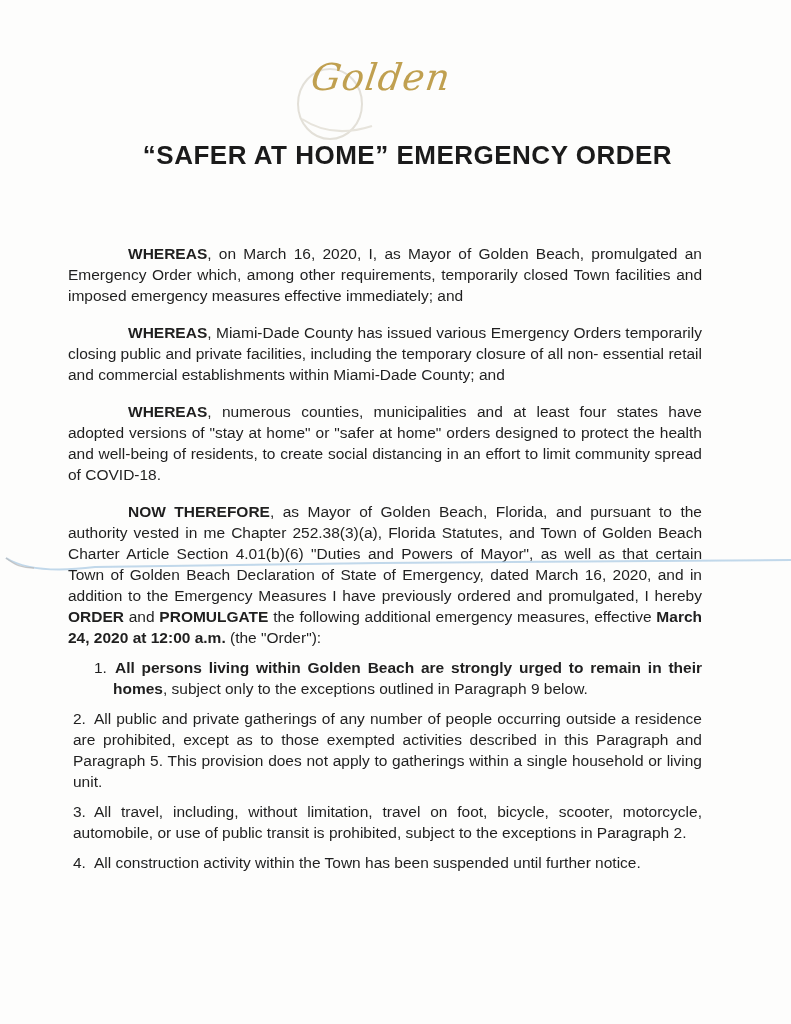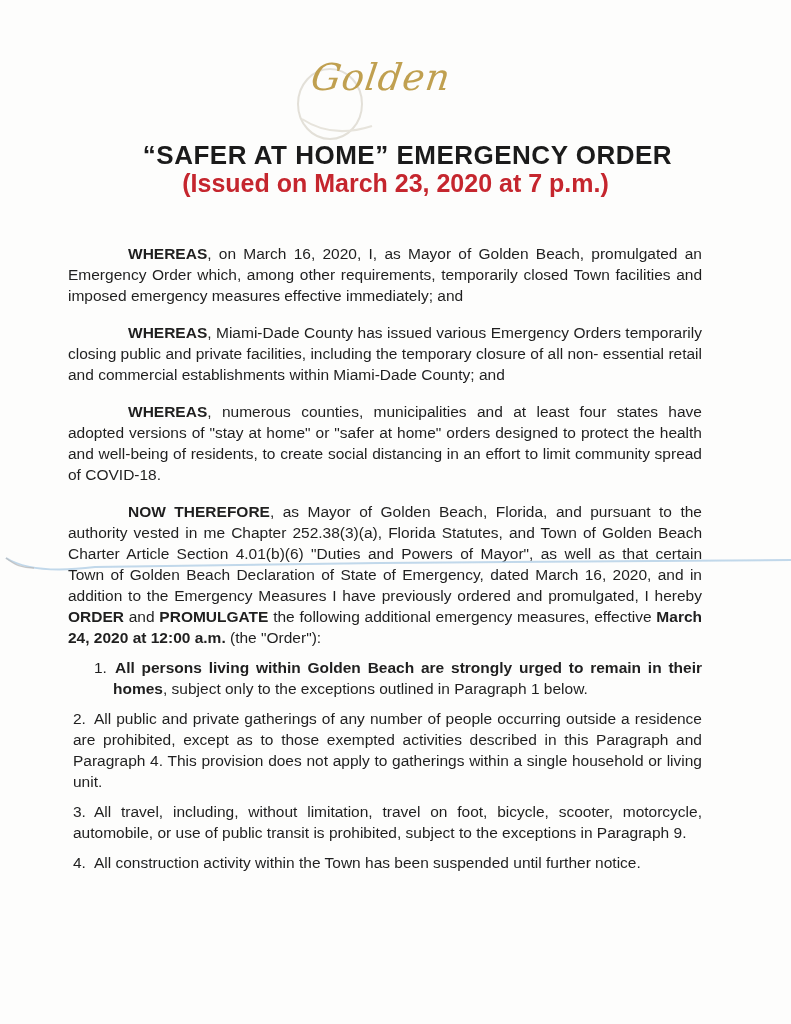--- a/index.html
+++ b/index.html
@@ -89,37 +89,36 @@
 
   <div class="logo">
     <svg class="logo-flourish" width="90" height="80" viewBox="0 0 90 80">
       <ellipse cx="38" cy="40" rx="32" ry="35" fill="none" stroke="#e3e0d8" stroke-width="2"></ellipse>
       <path d="M10,55 Q 40,75 80,62" fill="none" stroke="#e7e4dc" stroke-width="2"></path>
     </svg>
     <span class="logo-golden">Golden</span>
   </div>
 
   <div class="title">“SAFER AT HOME” EMERGENCY ORDER</div>
-  <div class="subtitle">(Issued on March 23, 2020 at 7 p.m.)</div>
 
   <div class="body">
 
     <p class="para indent"><span class="b">WHEREAS</span><span>, on March 16, 2020, I, as Mayor of Golden Beach, promulgated an Emergency Order which, among other requirements, temporarily closed Town facilities and imposed emergency measures effective immediately; and</span></p>
 
     <p class="para indent"><span class="b">WHEREAS</span><span>, Miami-Dade County has issued various Emergency Orders temporarily closing public and private facilities, including the temporary closure of all non- essential retail and commercial establishments within Miami-Dade County; and</span></p>
 
     <p class="para indent"><span class="b">WHEREAS</span><span>, numerous counties, municipalities and at least four states have adopted versions of "stay at home" or "safer at home" orders designed to protect the health and well-being of residents, to create social distancing in an effort to limit community spread of COVID-18.</span></p>
 
     <p class="para indent"><span class="b">NOW THEREFORE</span><span>, as Mayor of Golden Beach, Florida, and pursuant to the authority vested in me Chapter 252.38(3)(a), Florida Statutes, and Town of Golden Beach Charter Article Section 4.01(b)(6) "Duties and Powers of Mayor", as well as that certain Town of Golden Beach Declaration of State of Emergency, dated March 16, 2020, and in addition to the Emergency Measures I have previously ordered and promulgated, I hereby </span><span class="b">ORDER</span><span> and </span><span class="b">PROMULGATE</span><span> the following additional emergency measures, effective </span><span class="b">March 24, 2020 at 12:00 a.m.</span><span> (the "Order"):</span></p>
 
-    <p class="para item-first"><span class="num">1.</span><span class="b">All persons living within Golden Beach are strongly urged to remain in their homes</span><span>, subject only to the exceptions outlined in Paragraph 1 below.</span></p>
+    <p class="para item-first"><span class="num">1.</span><span class="b">All persons living within Golden Beach are strongly urged to remain in their homes</span><span>, subject only to the exceptions outlined in Paragraph 9 below.</span></p>
 
-    <p class="para item"><span class="num">2.</span><span>All public and private gatherings of any number of people occurring outside a residence are prohibited, except as to those exempted activities described in this Paragraph and Paragraph 4. This provision does not apply to gatherings within a single household or living unit.</span></p>
+    <p class="para item"><span class="num">2.</span><span>All public and private gatherings of any number of people occurring outside a residence are prohibited, except as to those exempted activities described in this Paragraph and Paragraph 5. This provision does not apply to gatherings within a single household or living unit.</span></p>
 
-    <p class="para item"><span class="num">3.</span><span>All travel, including, without limitation, travel on foot, bicycle, scooter, motorcycle, automobile, or use of public transit is prohibited, subject to the exceptions in Paragraph 9.</span></p>
+    <p class="para item"><span class="num">3.</span><span>All travel, including, without limitation, travel on foot, bicycle, scooter, motorcycle, automobile, or use of public transit is prohibited, subject to the exceptions in Paragraph 2.</span></p>
 
     <p class="para item"><span class="num">4.</span><span>All construction activity within the Town has been suspended until further notice.</span></p>
 
   </div>
 
   <svg class="scan-overlay" width="791" height="1024" viewBox="0 0 791 1024">
     <path d="M 6,558 C 25,570 55,572 95,567 L 380,563 L 791,560" fill="none" stroke="#a6c7e2" stroke-width="2" opacity="0.7"></path>
     <path d="M 6,558 C 15,565 22,568 34,568" fill="none" stroke="#b9babb" stroke-width="1.5" opacity="0.8"></path>
   </svg>
 

